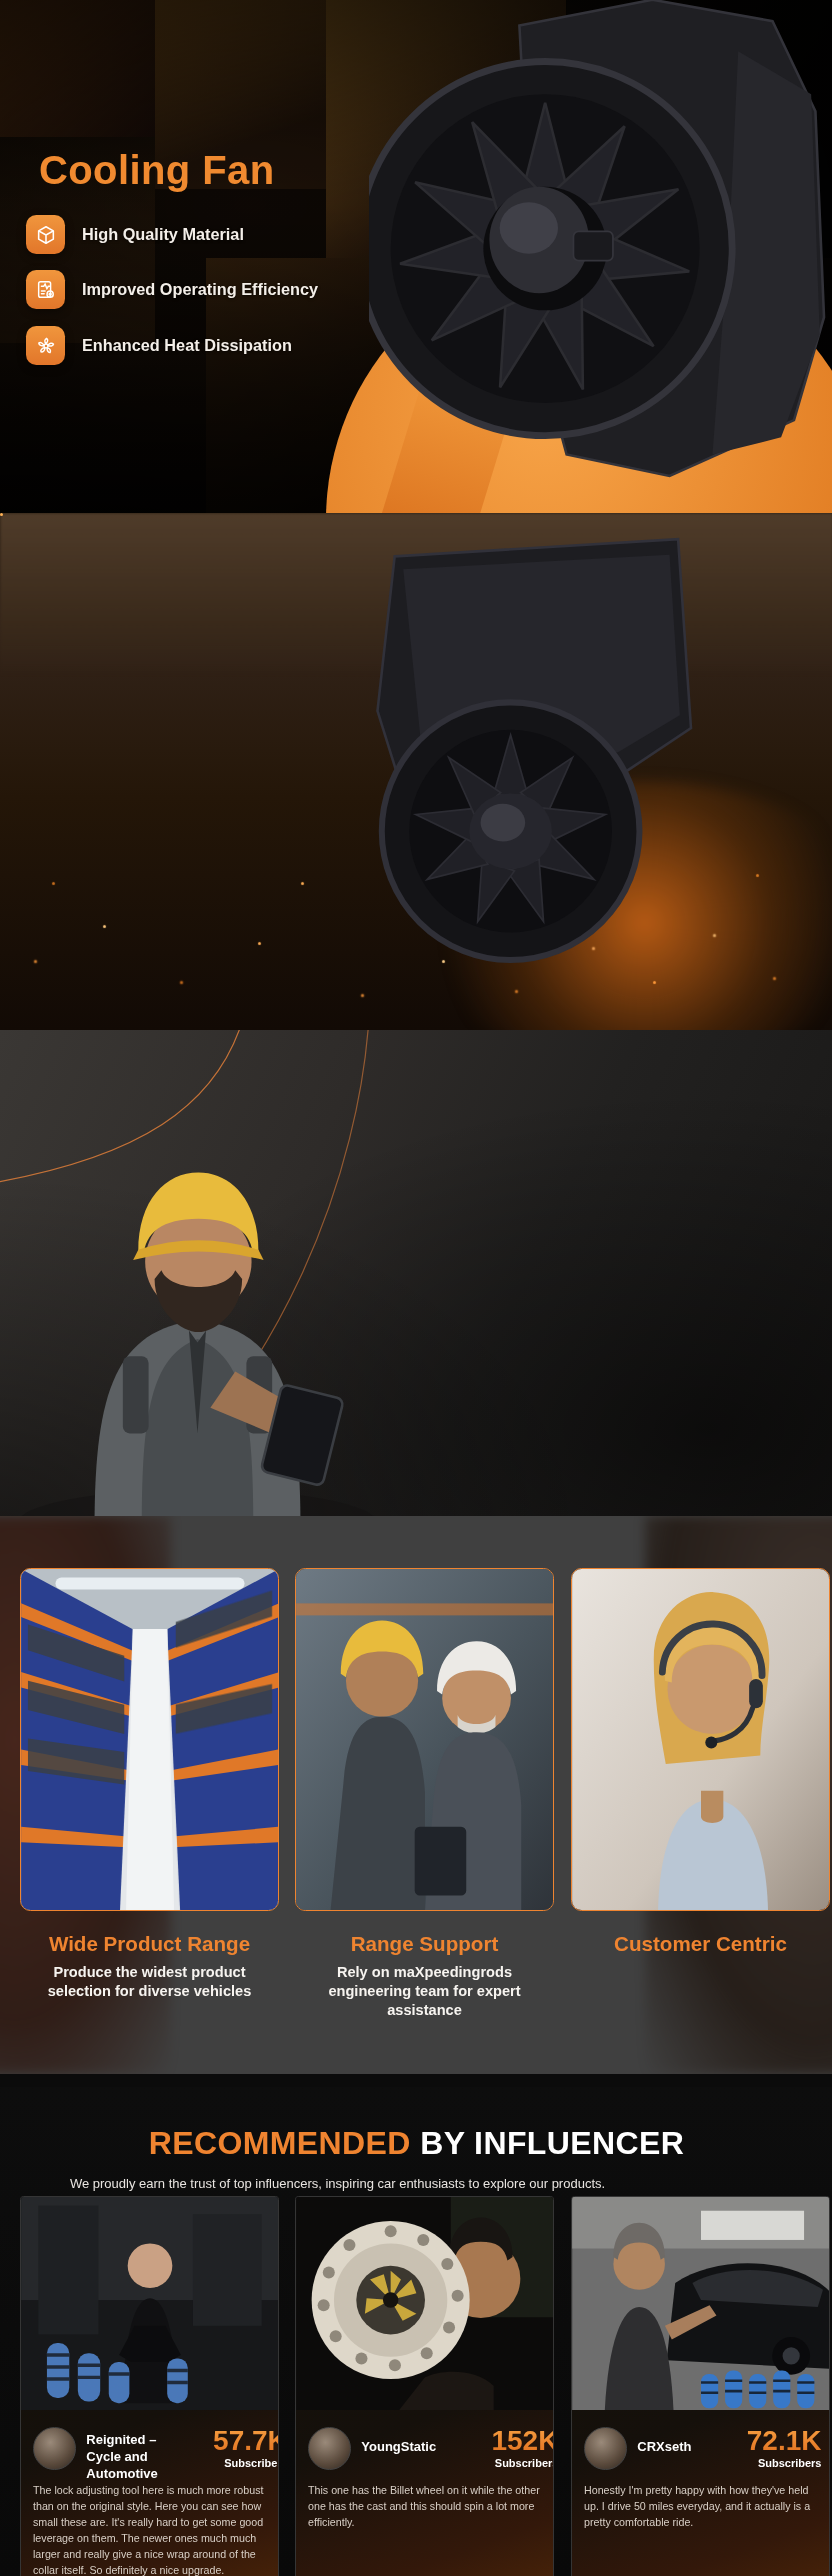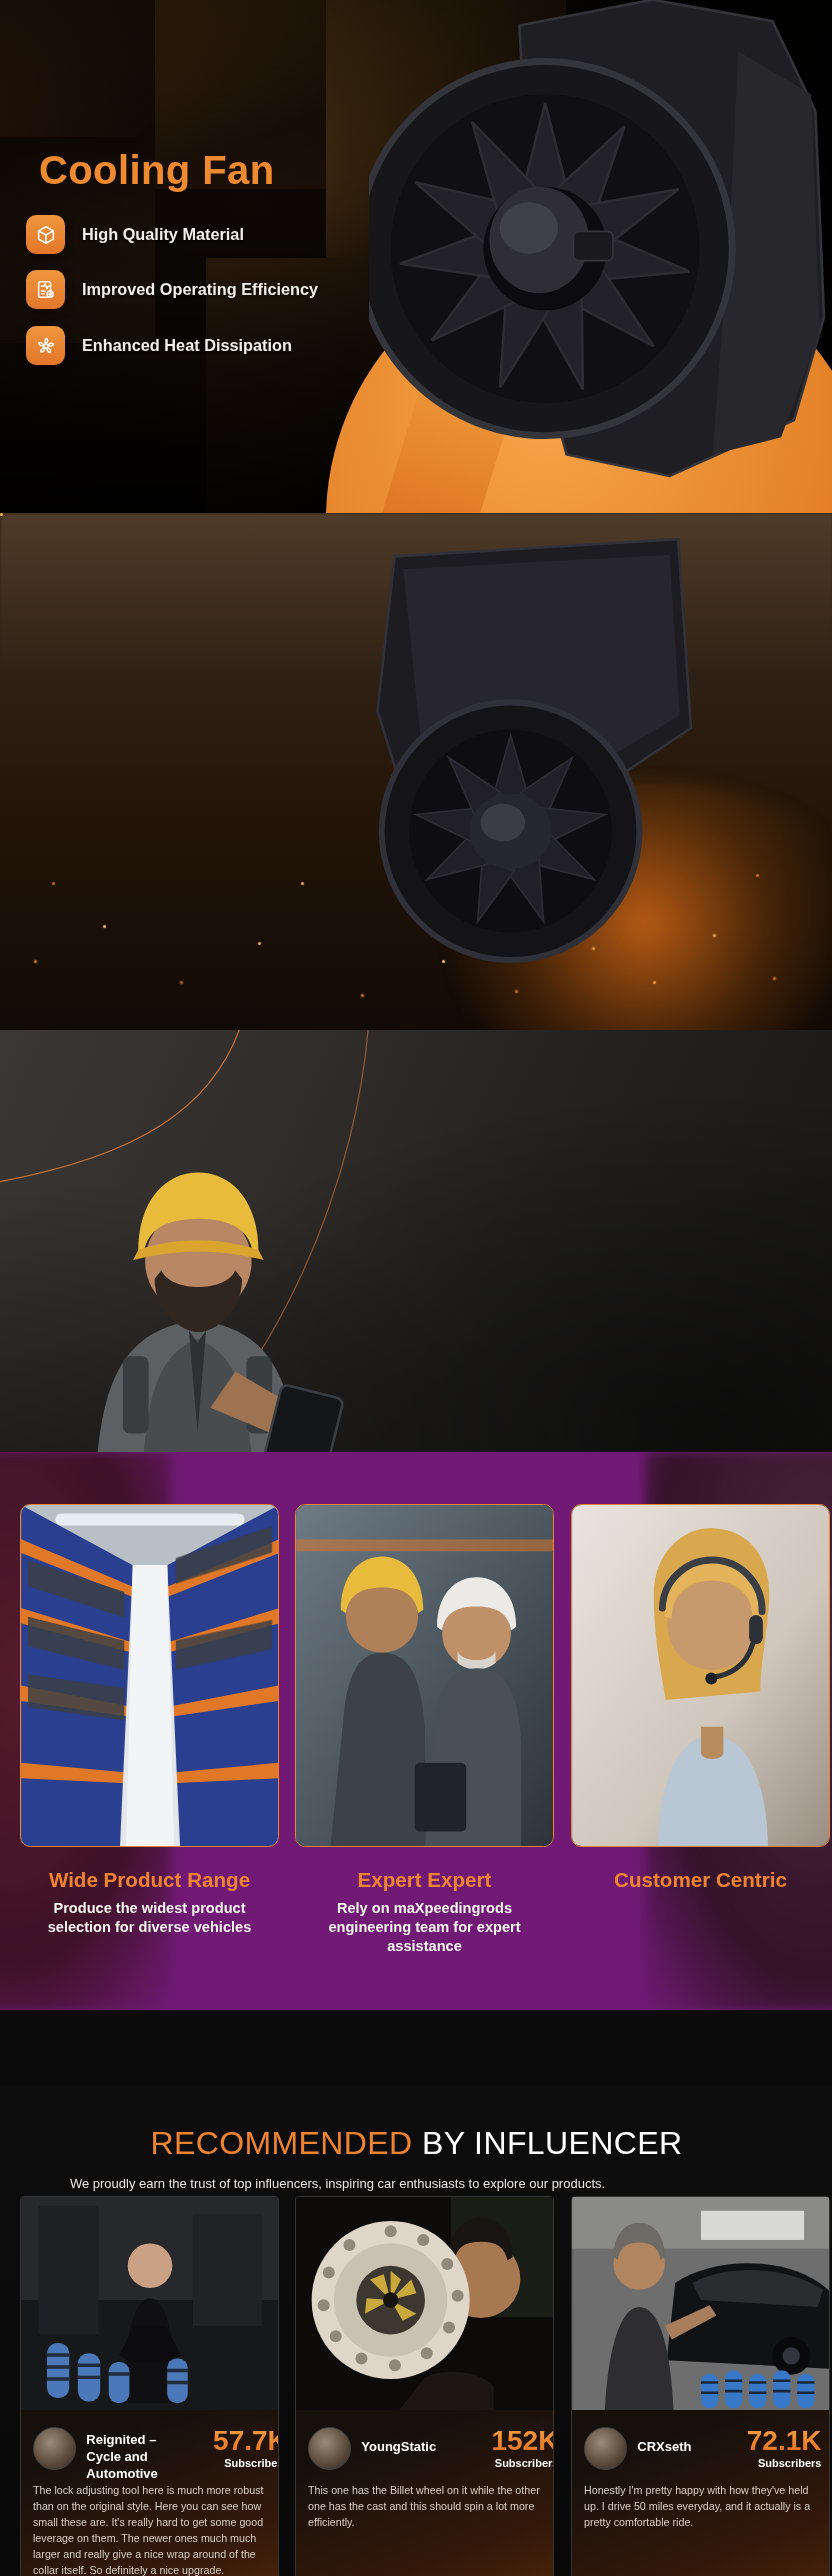--- a/index.html
+++ b/index.html
@@ -44,34 +44,34 @@
 
   
   .sol{top:1030px;height:498px;
      background:linear-gradient(115deg,#3a3734 0%,#2e2b29 35%,#222120 60%,#171615 100%);}
   .sol-vignette{position:absolute;inset:0;
      background:radial-gradient(ellipse at 85% 80%, rgba(0,0,0,.55), rgba(0,0,0,0) 60%),
                 radial-gradient(ellipse at 0% 100%, rgba(0,0,0,.5), rgba(0,0,0,0) 50%);}
   .sol-curve{position:absolute;left:0;top:0;}
 
   
-  .pillars{top:1452px;height:558px;background:#701a75;}
+  .pillars{top:1516px;height:558px;background:#404040;}
   .pill-bgL{position:absolute;left:-52px;top:0;width:223px;height:558px;
      background:radial-gradient(ellipse at 30% 40%,#4a1c0d,#2a0f06 60%,rgba(0,0,0,0));opacity:.7;filter:blur(5.2px);}
   .pill-bgR{position:absolute;right:-52px;top:0;width:240px;height:558px;
      background:radial-gradient(ellipse at 70% 30%,#3a2a22,#1c110a 65%,rgba(0,0,0,0));opacity:.7;filter:blur(5.2px);}
   .pcard{position:absolute;top:52px;width:259px;height:343px;border:1.7px solid #ef8430;border-radius:10.3px;
      overflow:hidden;background:#222;}
   .ptitle{position:absolute;top:416px;width:259px;text-align:center;font-size:20.6px;font-weight:800;color:#ef8430;}
   .pdesc{position:absolute;top:447px;width:259px;text-align:center;font-size:14.6px;font-weight:600;
      line-height:1.3;color:#f7f4f0;}
 
   
   .inf{top:2087px;height:489px;background:linear-gradient(180deg,#0d0d0d,#090909);}
-  .inf-head{position:absolute;top:38px;width:833px;text-align:center;font-size:32px;font-weight:400;
+  .inf-head{position:absolute;top:38px;width:833px;text-align:center;font-size:32px;font-weight:700;
      letter-spacing:0.4px;}
   .inf-head .acc{color:#ef8430;}
   .inf-sub{position:absolute;top:89px;width:675px;text-align:center;font-size:13px;color:#e9e5e1;}
   .icard{position:absolute;top:109px;width:259px;height:397px;border:0.9px solid #353535;border-radius:3.4px;
      overflow:hidden;background:linear-gradient(160deg,#121009 0%,#15100b 55%,#33180a 85%,#4a2408 100%);}
   .iphoto{position:absolute;left:0;top:0;width:258px;height:213px;overflow:hidden;background:#1a1a1c;}
   .irow{position:absolute;left:12px;top:230px;width:234px;display:flex;align-items:flex-start;gap:10.3px;}
   .avatar{width:43px;height:43px;border-radius:50%;flex:0 0 auto;
      background:radial-gradient(circle at 40% 35%,#9a8a7a,#5a4a3c 60%,#2c241e);border:0.9px solid #444;}
   .iname{font-size:13px;font-weight:700;line-height:1.3;color:#fff;padding-top:5.2px;width:103px;}
@@ -291,21 +291,21 @@
         <path d="M100 398 C 102 310 128 268 163 268 C 198 268 226 310 228 398 Z" fill="#b9c6d4"></path>
         <path d="M150 258 h26 v30 c0 10-26 10-26 0 Z" fill="#b98c60"></path>
         <path d="M105 120 a58 58 0 0 1 116 4" fill="none" stroke="#3a3f46" stroke-width="8" stroke-linecap="round"></path>
         <rect x="206" y="128" width="16" height="34" rx="8" fill="#2c3138"></rect>
         <path d="M210 162 c-8 28-30 36-44 38" fill="none" stroke="#2c3138" stroke-width="6" stroke-linecap="round"></path>
         <circle cx="162" cy="202" r="7" fill="#1c2127"></circle>
       </svg>
     </div>
 
     <div class="ptitle" style="left:20px">Wide Product Range</div>
-    <div class="ptitle" style="left:295px">Expert Expert</div>
+    <div class="ptitle" style="left:295px">Range Support</div>
     <div class="ptitle" style="left:571px">Customer Centric</div>
     <div class="pdesc" style="left:295px">Rely on maXpeedingrods engineering team for expert assistance</div>
     <div class="pdesc" style="left:20px">Produce the widest product selection for diverse vehicles</div>
   </section>
 
   <section class="inf">
     <div class="inf-head">
       <span class="acc">RECOMMENDED</span><span> BY INFLUENCER</span>
     </div>
     <div class="inf-sub">We proudly earn the trust of top influencers, inspiring car enthusiasts to explore our products.</div>

